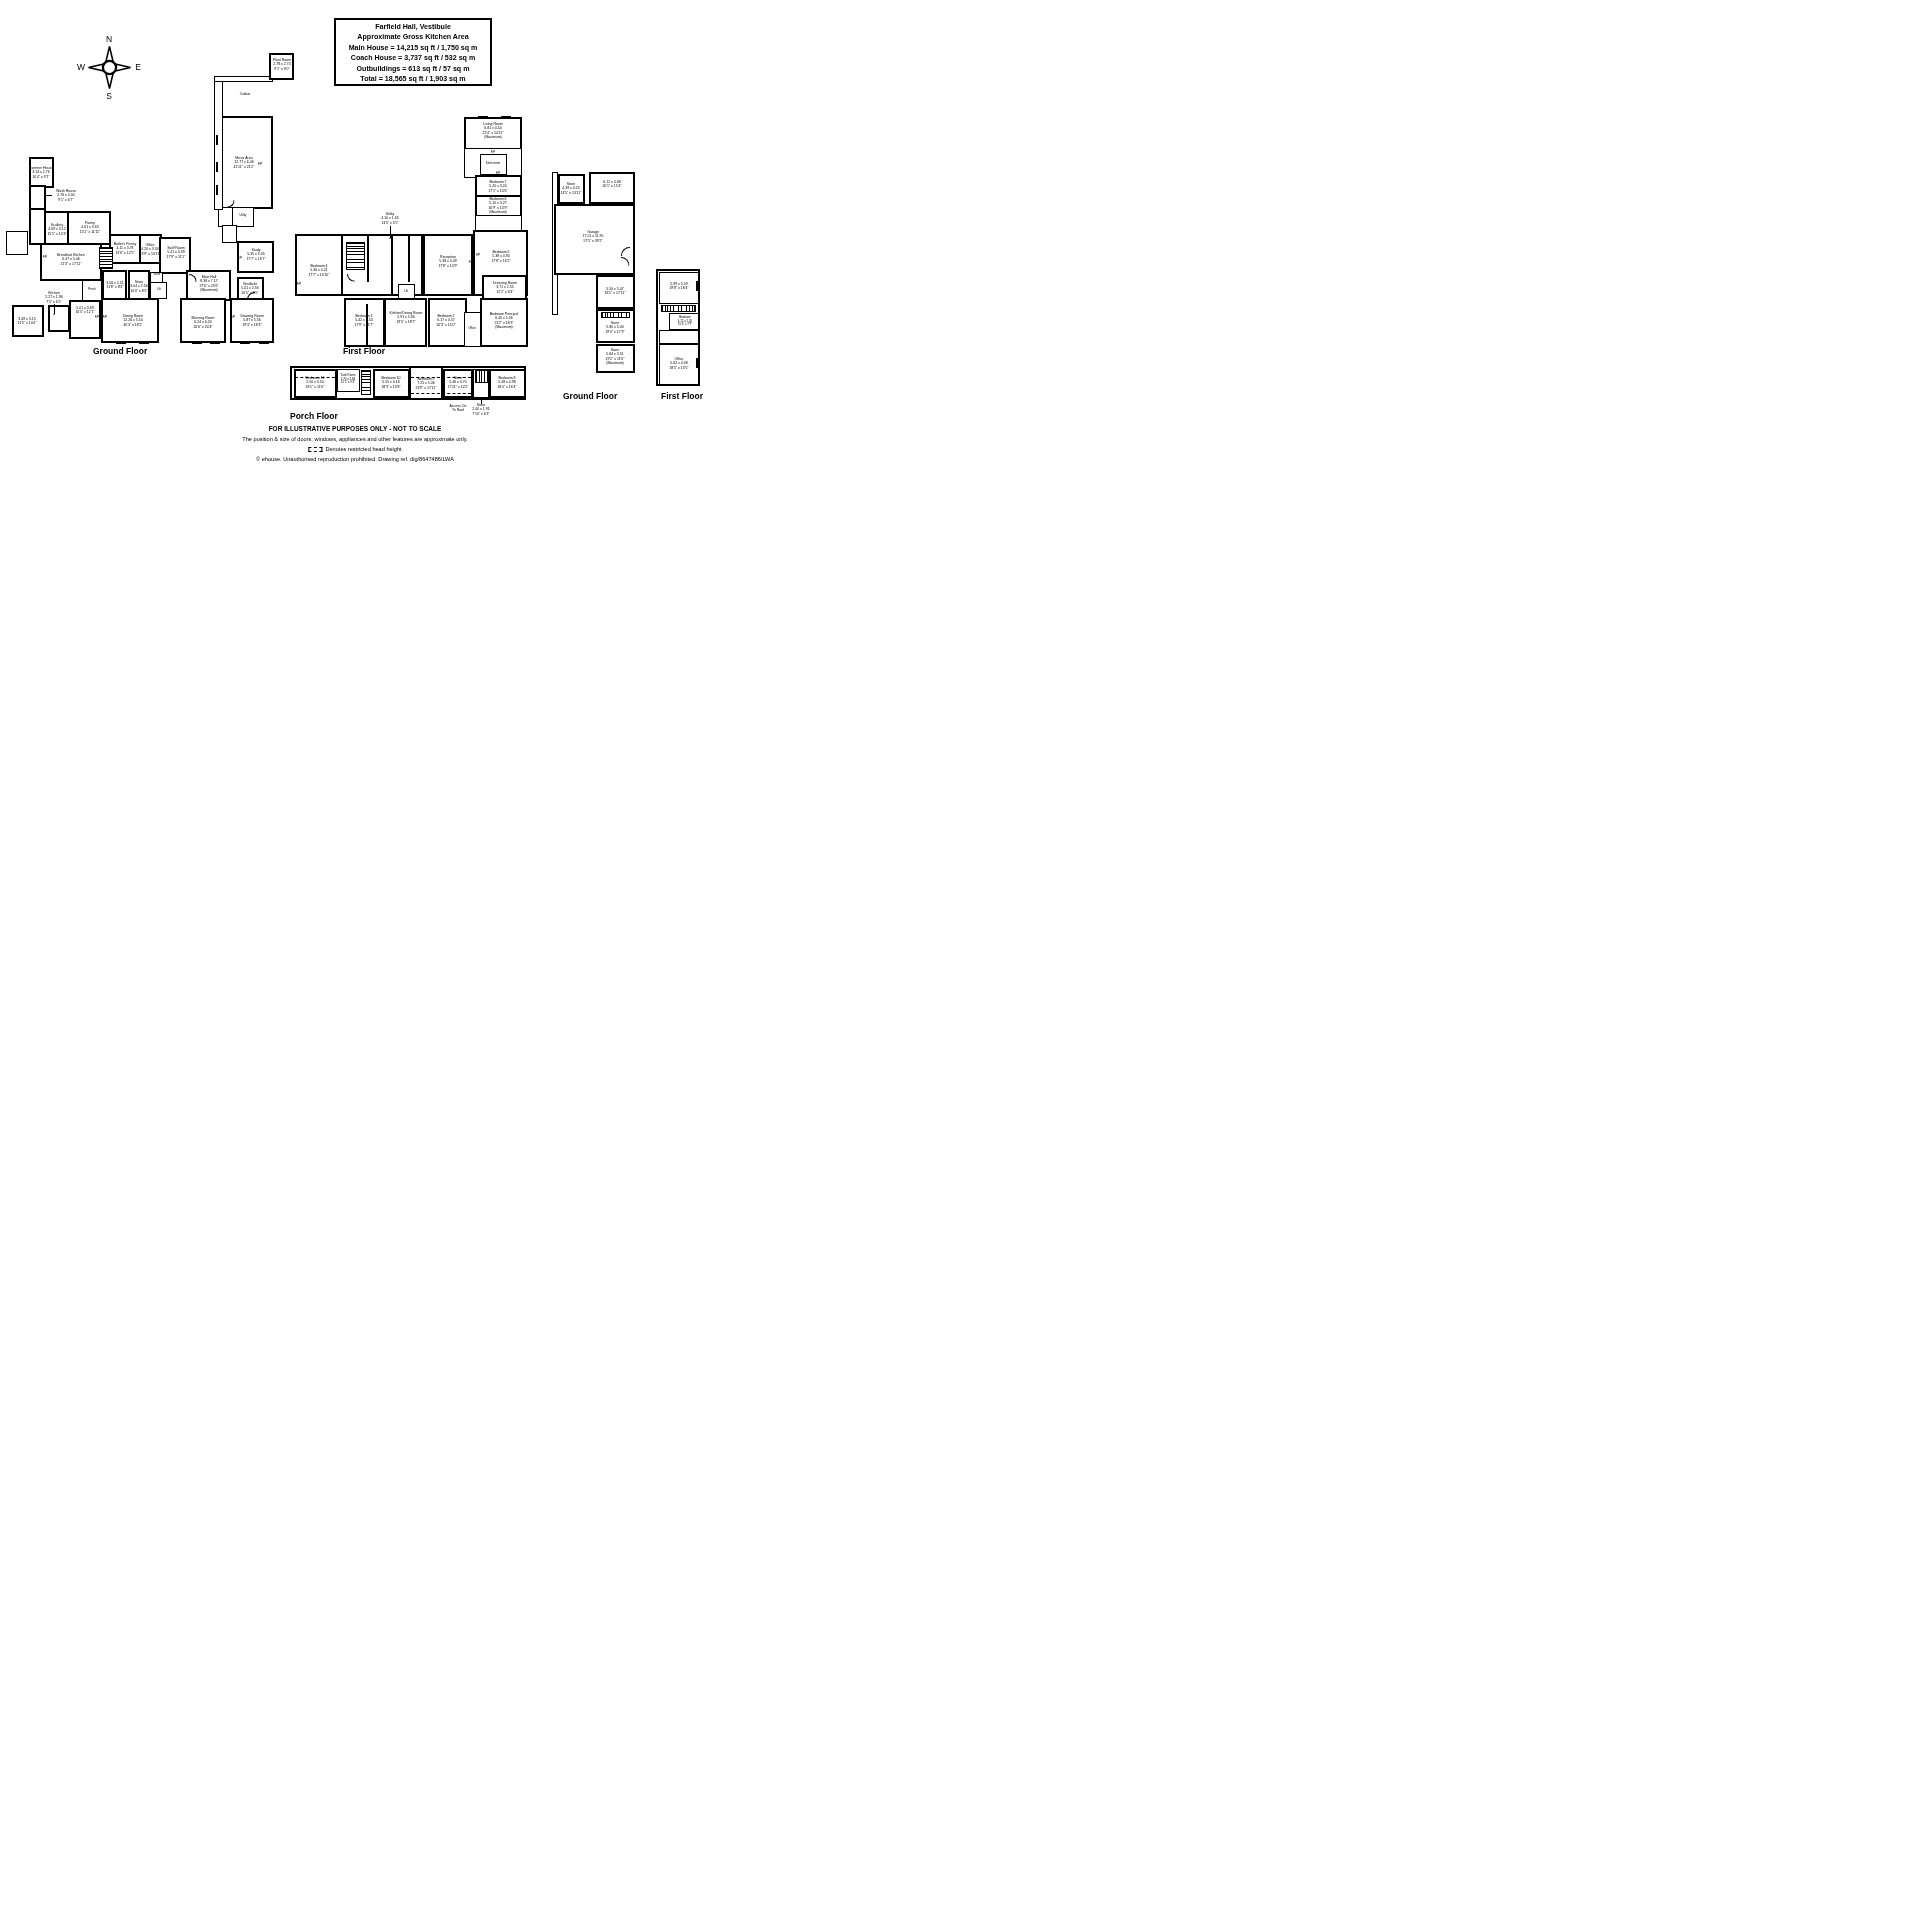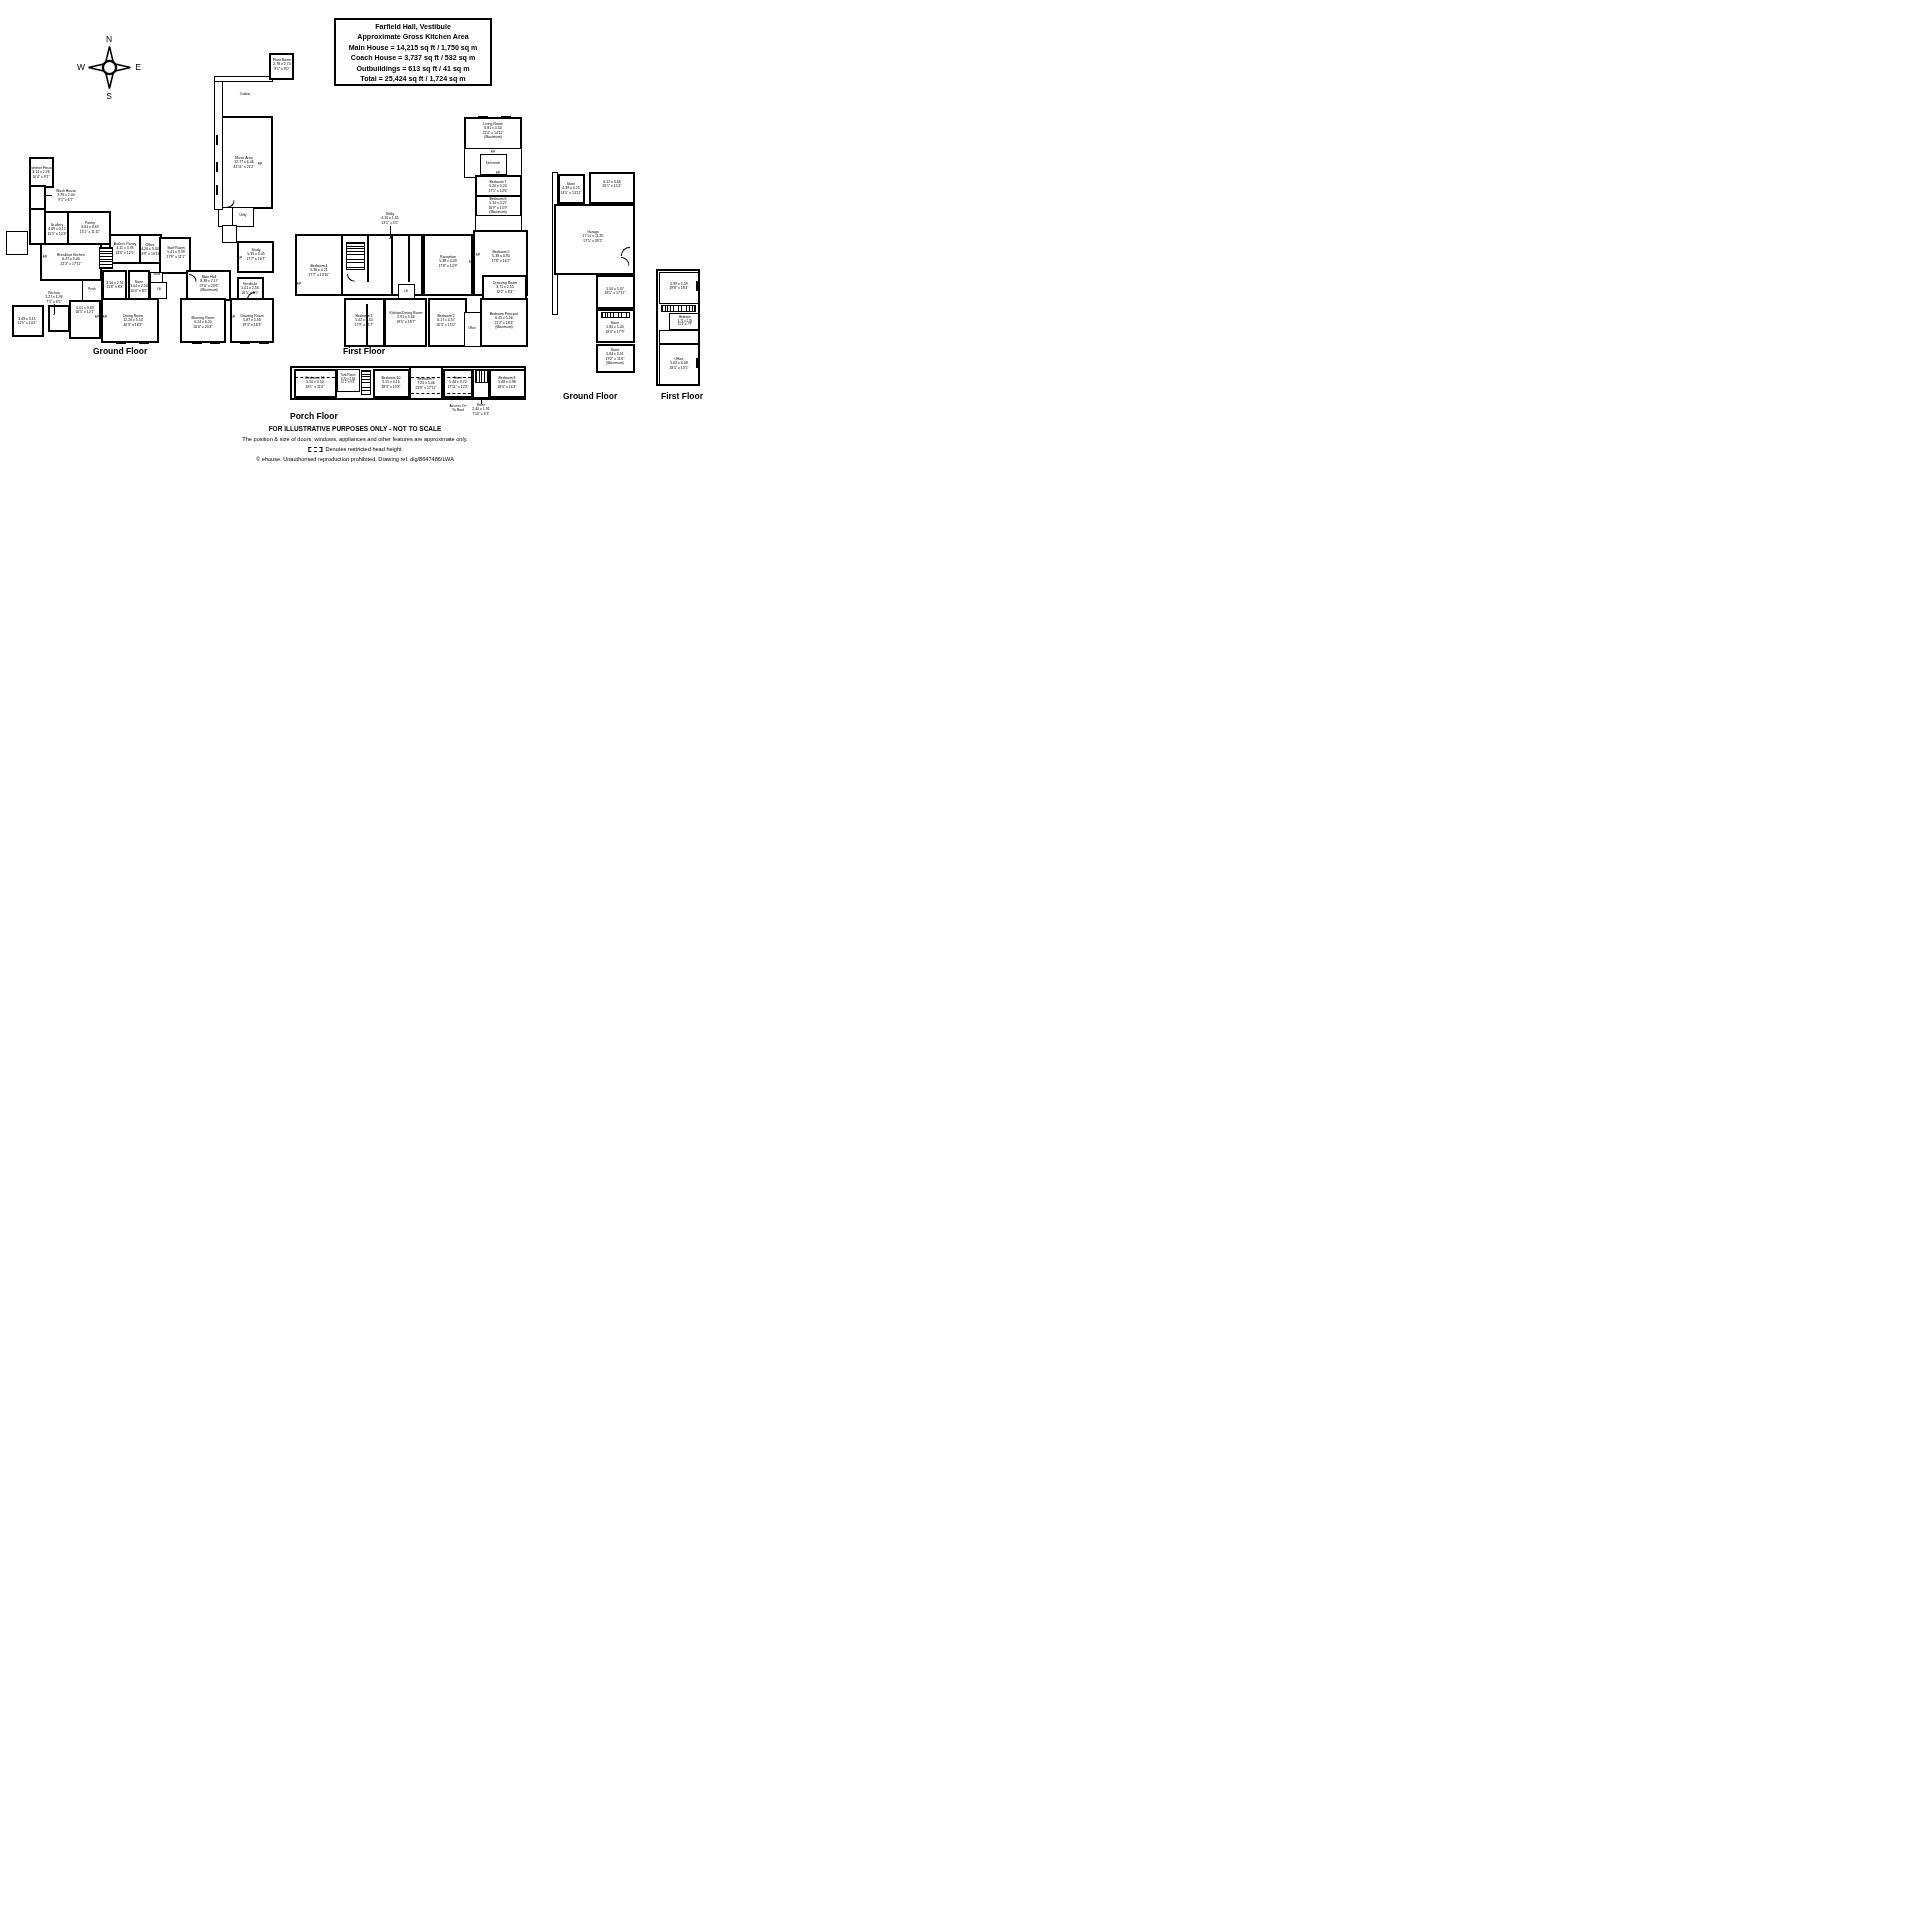--- a/index.html
+++ b/index.html
@@ -39,22 +39,22 @@
 </head>
 <body>
 
 <div class="page">
 
   <div class="titlebox">
     <div>Farfield Hall, Vestibule</div>
     <div>Approximate Gross Kitchen Area</div>
     <div>Main House = 14,215 sq ft / 1,750 sq m</div>
     <div>Coach House = 3,737 sq ft / 532 sq m</div>
-    <div>Outbuildings = 613 sq ft / 41 sq m</div>
-    <div>Total = 25,424 sq ft / 1,724 sq m</div>
+    <div>Outbuildings = 613 sq ft / 57 sq m</div>
+    <div>Total = 18,565 sq ft / 1,903 sq m</div>
   </div>
 
   <svg style="position:absolute;left:87px;top:45px;z-index:40;" width="45" height="45" viewBox="0 0 116 116">
     <polygon points="58,4 48,46 68,46" fill="#fff" stroke="#000" stroke-width="4"></polygon>
     <polygon points="58,112 48,70 68,70" fill="#fff" stroke="#000" stroke-width="4"></polygon>
     <polygon points="4,58 46,48 46,68" fill="#fff" stroke="#000" stroke-width="4"></polygon>
     <polygon points="112,58 70,48 70,68" fill="#fff" stroke="#000" stroke-width="4"></polygon>
     <circle cx="58" cy="58" r="17" fill="#fff" stroke="#000" stroke-width="6"></circle>
   </svg>
   <div class="compass-letter" style="left:109px;top:39px;">N</div>

